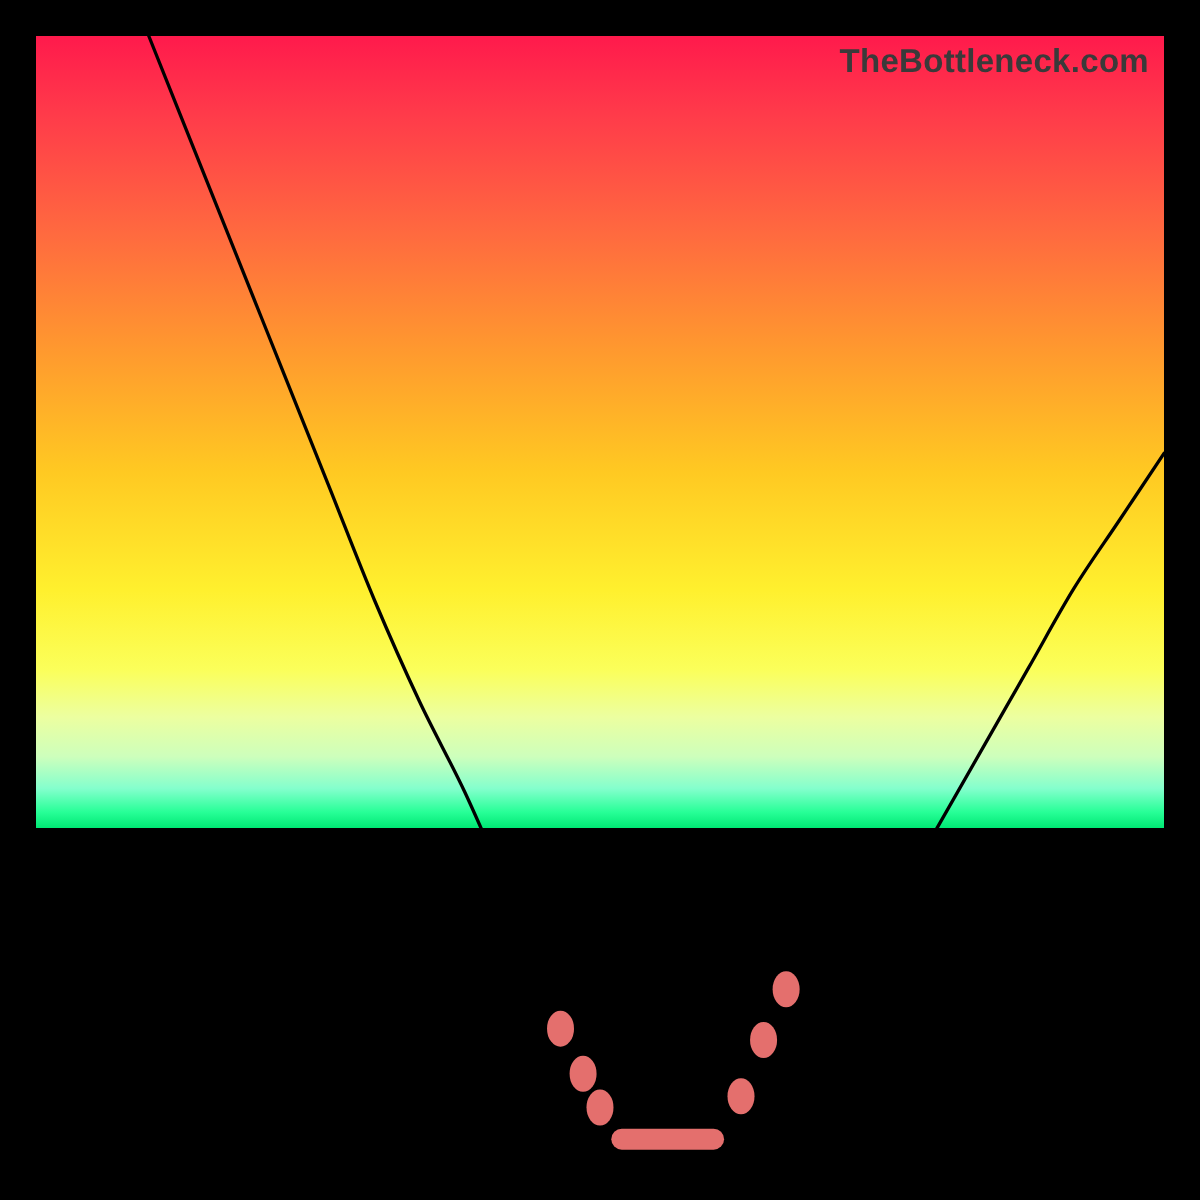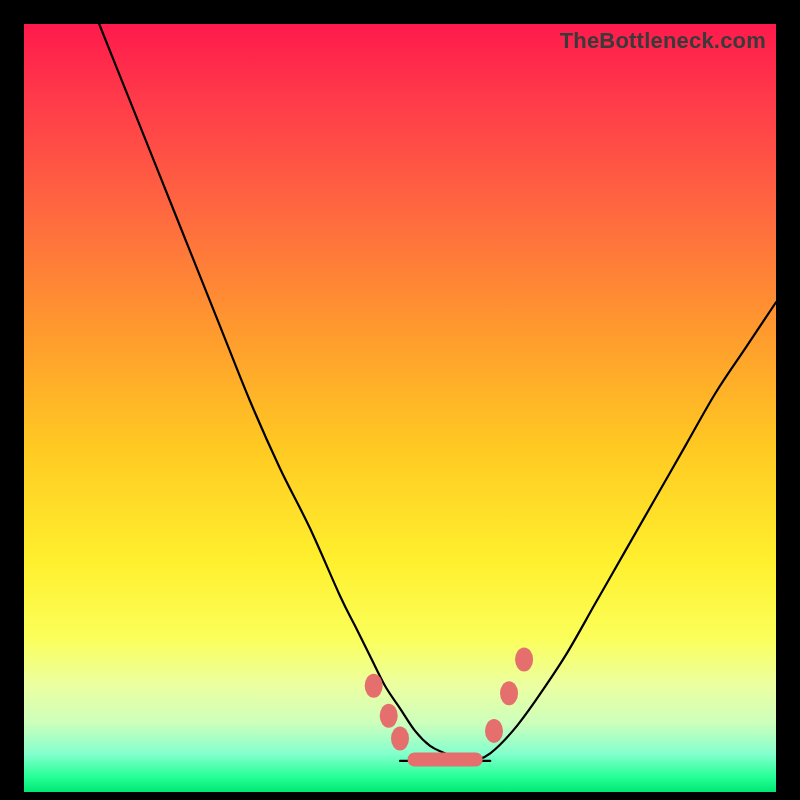--- a/index.html
+++ b/index.html
@@ -15,21 +15,21 @@
     position: relative;
     width: 800px;
     height: 800px;
     background: #000;
   }
   .plot {
     position: absolute;
     left: 24px;
     top: 24px;
     width: 752px;
-    height: 768px;
+    height: 528px;
     background: linear-gradient(
       to bottom,
       #ff1a4c 0%,
       #ff3b4a 10%,
       #ff6a3f 25%,
       #ff9a2e 40%,
       #ffc922 55%,
       #fff02e 70%,
       #fbff5a 80%,
       #ecffa0 86%,

